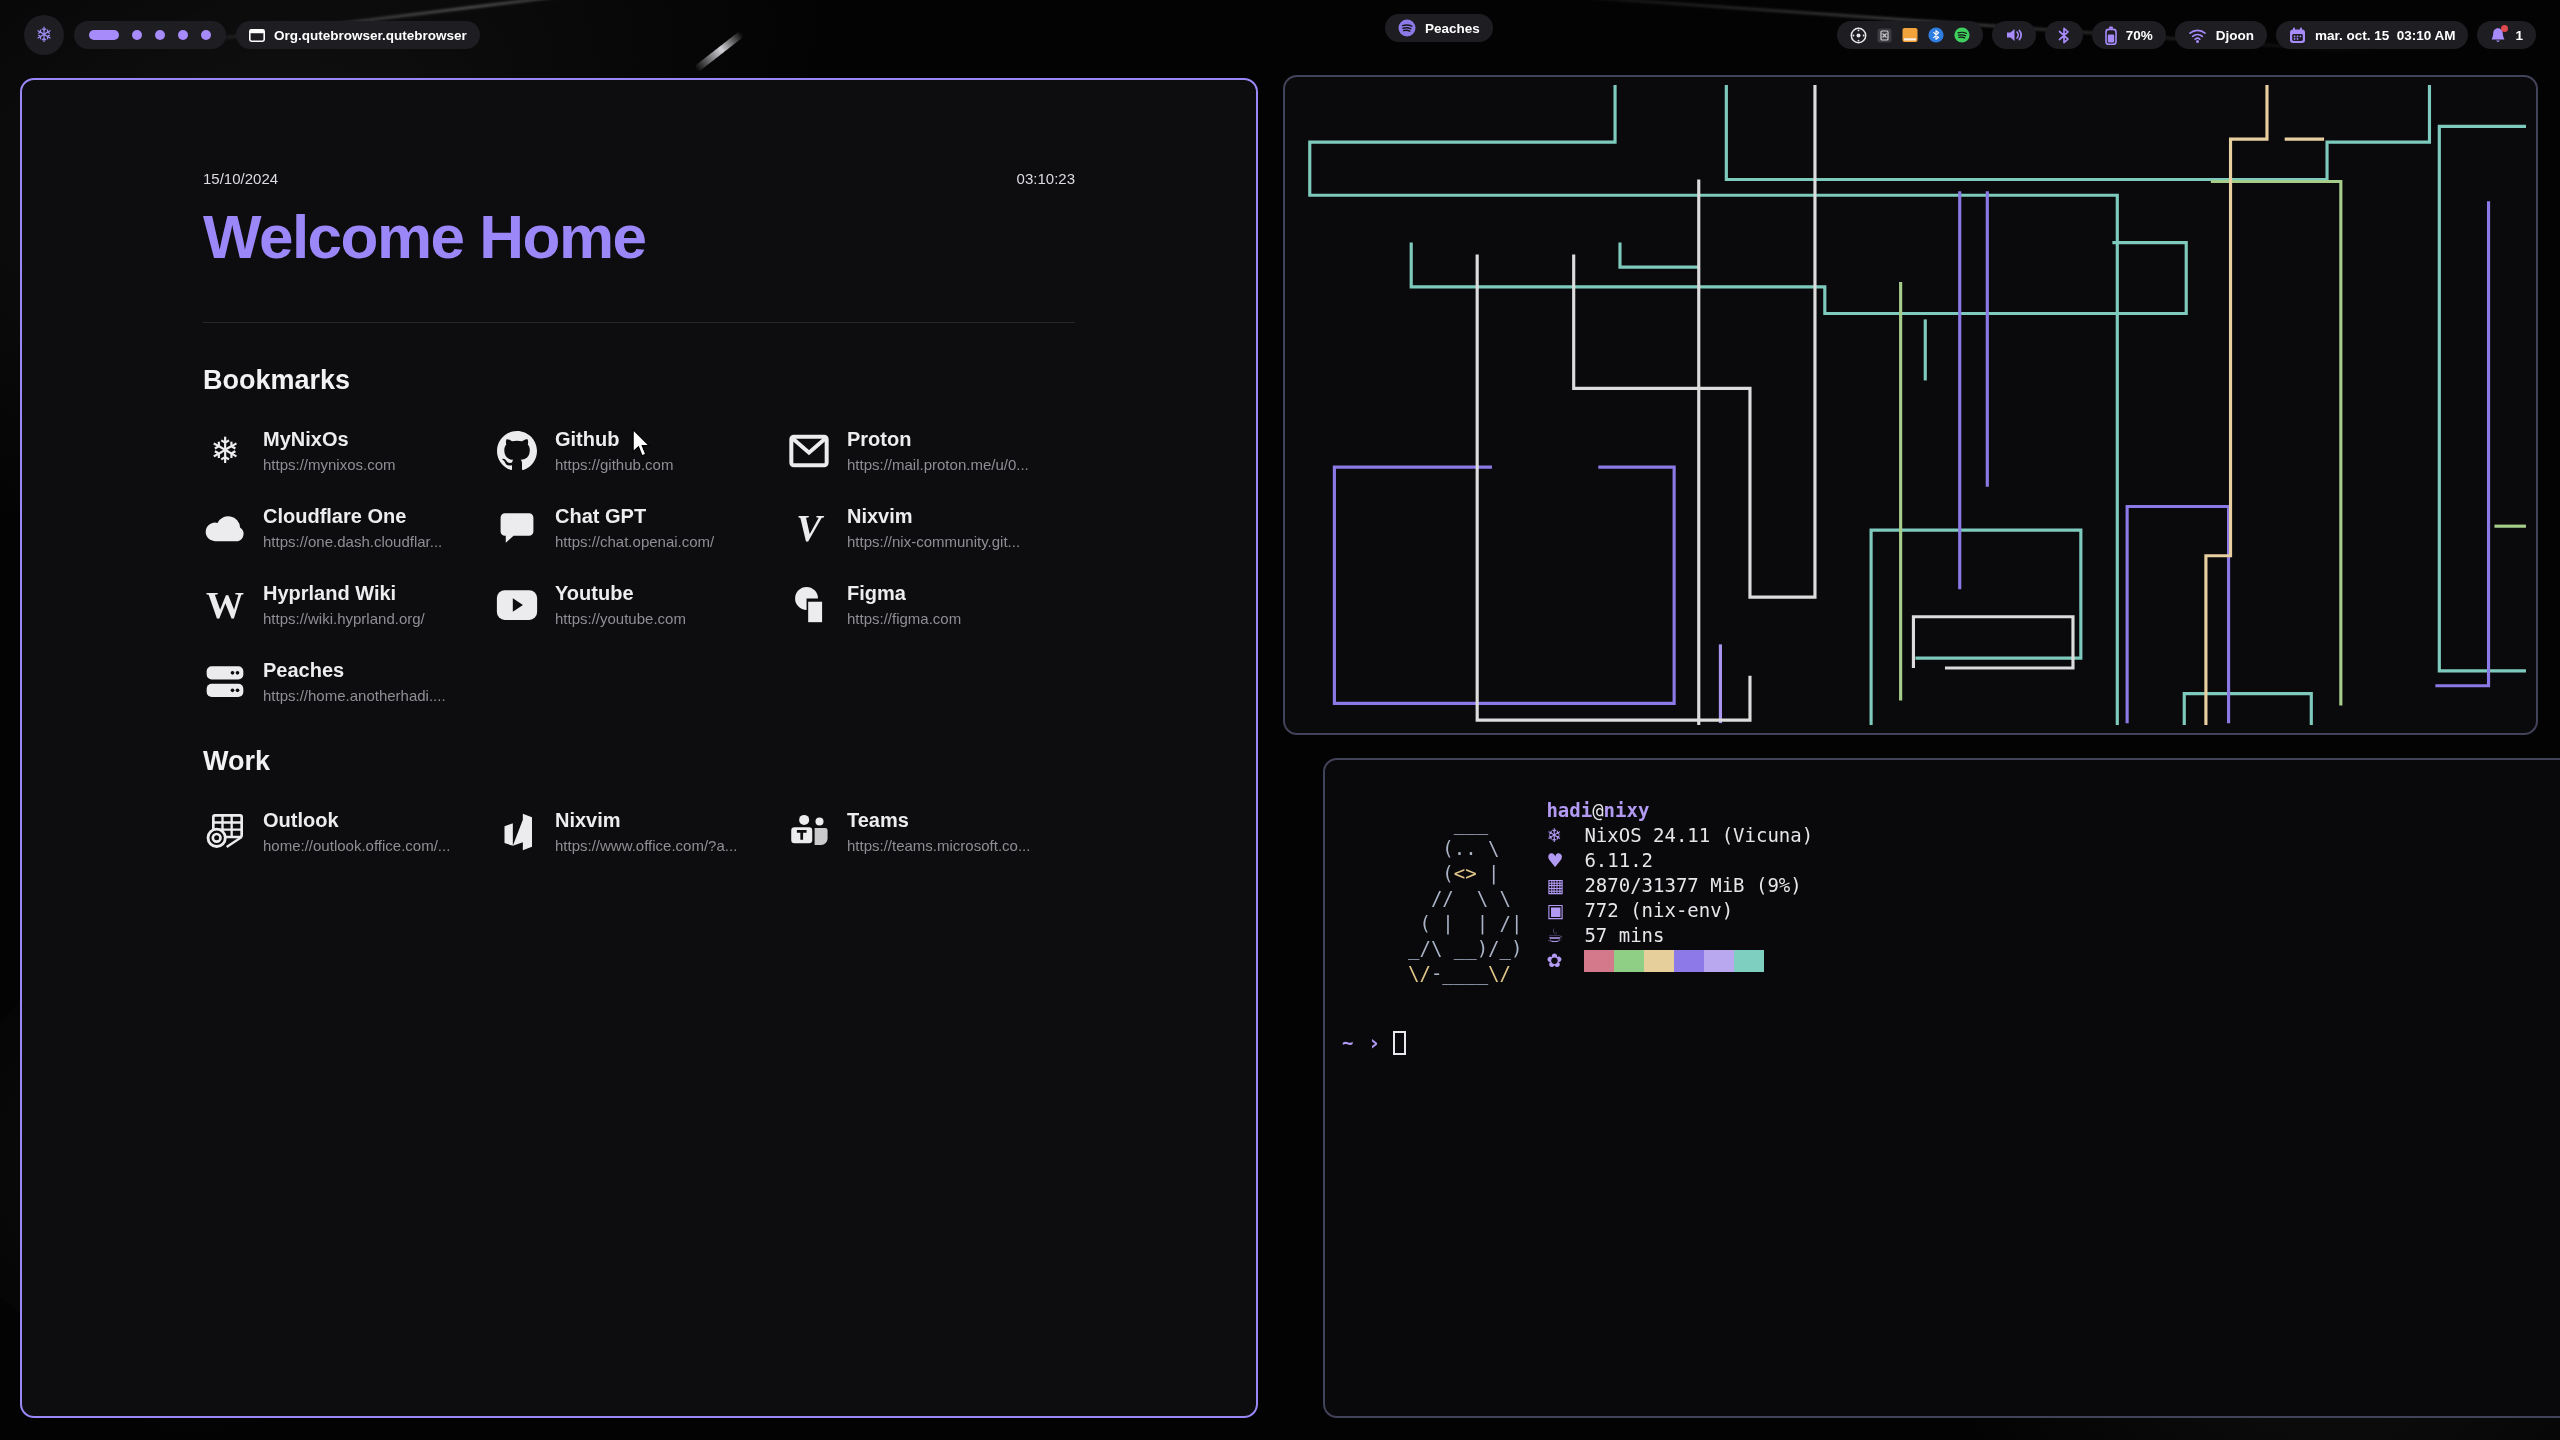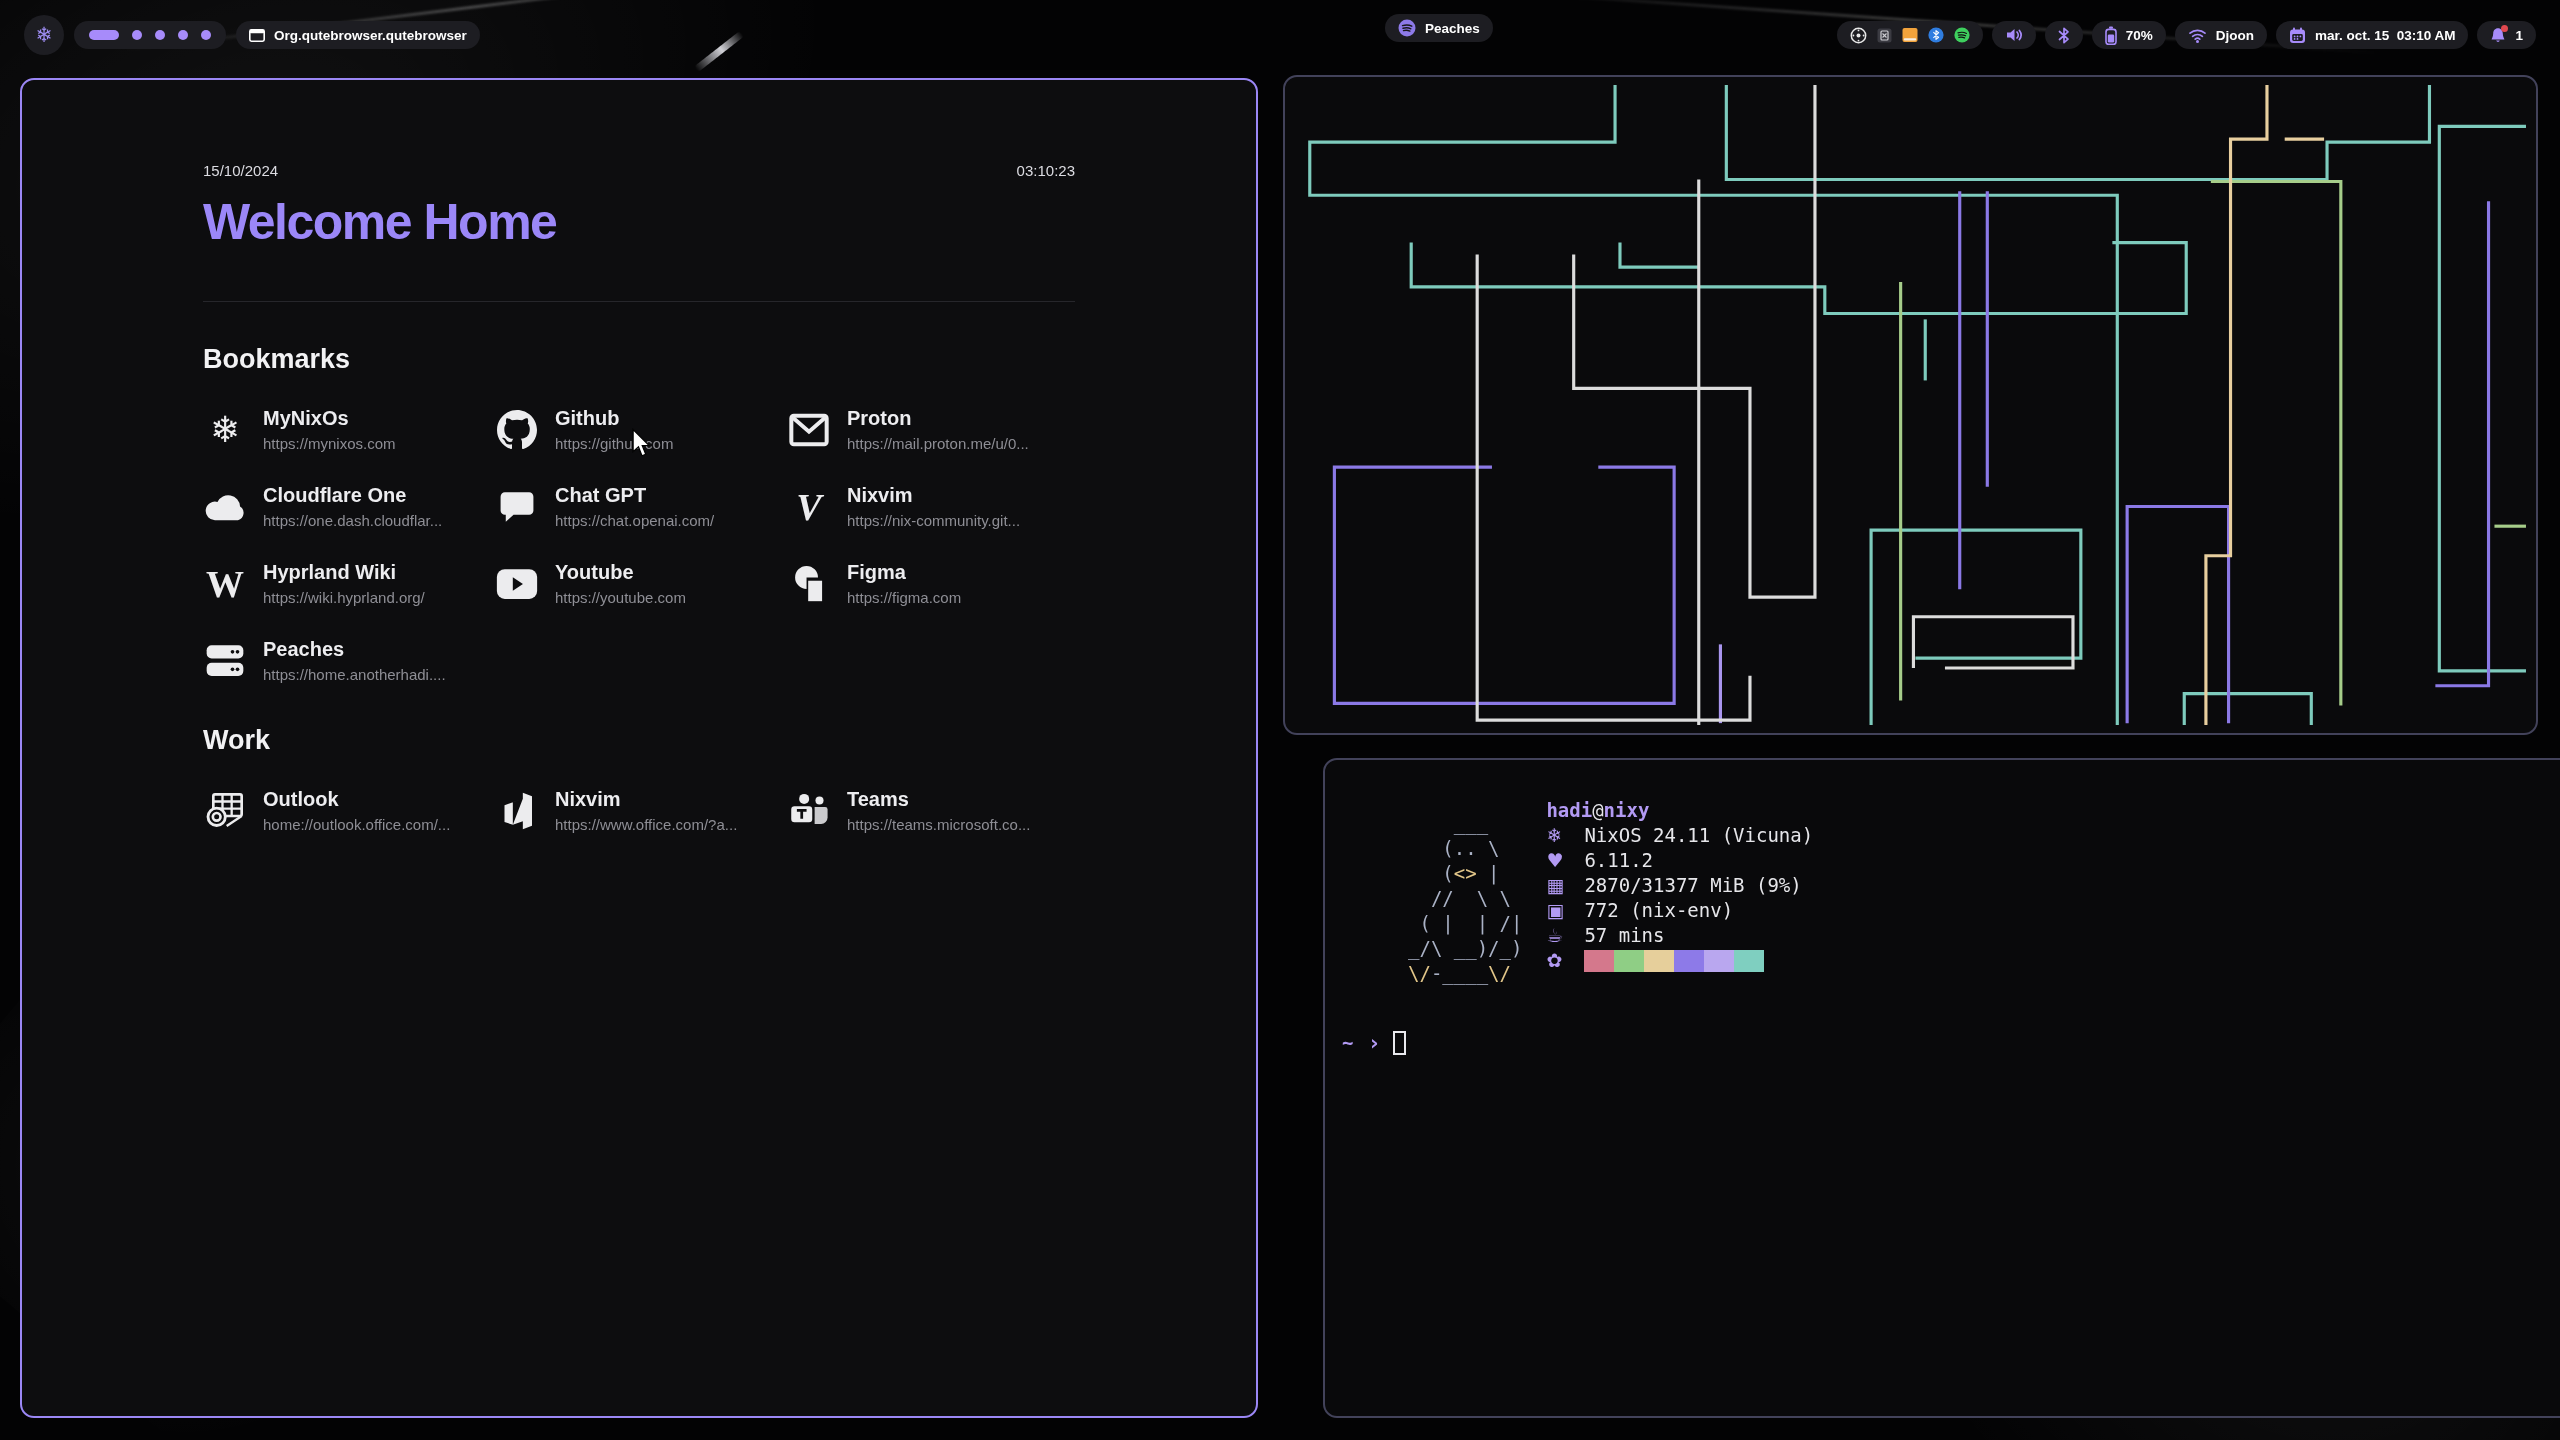--- a/index.html
+++ b/index.html
@@ -54,24 +54,24 @@
   
   .win { position:absolute; border-radius:14px; z-index:2; }
   .win-left { left:20px; top:78px; width:1238px; height:1340px;
     background:#0d0d0f; border:2px solid #9b87f5; }
   .win-tr { left:1283px; top:75px; width:1255px; height:660px;
     background:#0a0a0c; border:2px solid #42425a; }
   .win-br { left:1323px; top:758px; width:1255px; height:660px;
     background:#09090b; border:2px solid #42425a; }
 
   
-  .sp { width:872px; margin:0 auto; padding-top:82px; }
+  .sp { width:872px; margin:8px auto; padding-top:82px; }
   .sp-datetime { display:flex; justify-content:space-between;
     font-size:15px; color:#dcdce2; font-weight:400; }
-  .sp-title { margin-top:14px; font-size:50px; font-weight:700;
+  .sp-title { margin-top:14px; font-size:62px; font-weight:700;
     letter-spacing:-1.5px; color:#9b87f8; }
   .sp-divider { margin-top:50px; border-top:1px solid #26262b; }
   .section-heading { margin-top:42px; font-size:27px; font-weight:700; color:#f2f2f4; }
   .grid { margin-top:32px; display:grid; grid-template-columns:repeat(3,1fr);
     row-gap:32px; column-gap:4px; }
   .tile { display:flex; align-items:center; gap:16px; text-decoration:none;
     color:inherit; cursor:pointer; }
   .tile-icon { width:44px; min-width:44px; height:44px; display:flex;
     align-items:center; justify-content:center; color:#ececee; }
   .tile-icon .letter-serif { font-family:"Liberation Serif", serif; font-size:38px;

